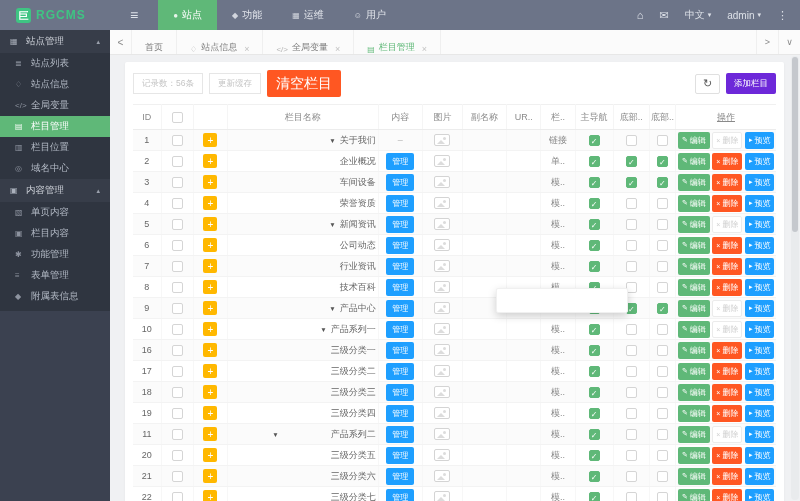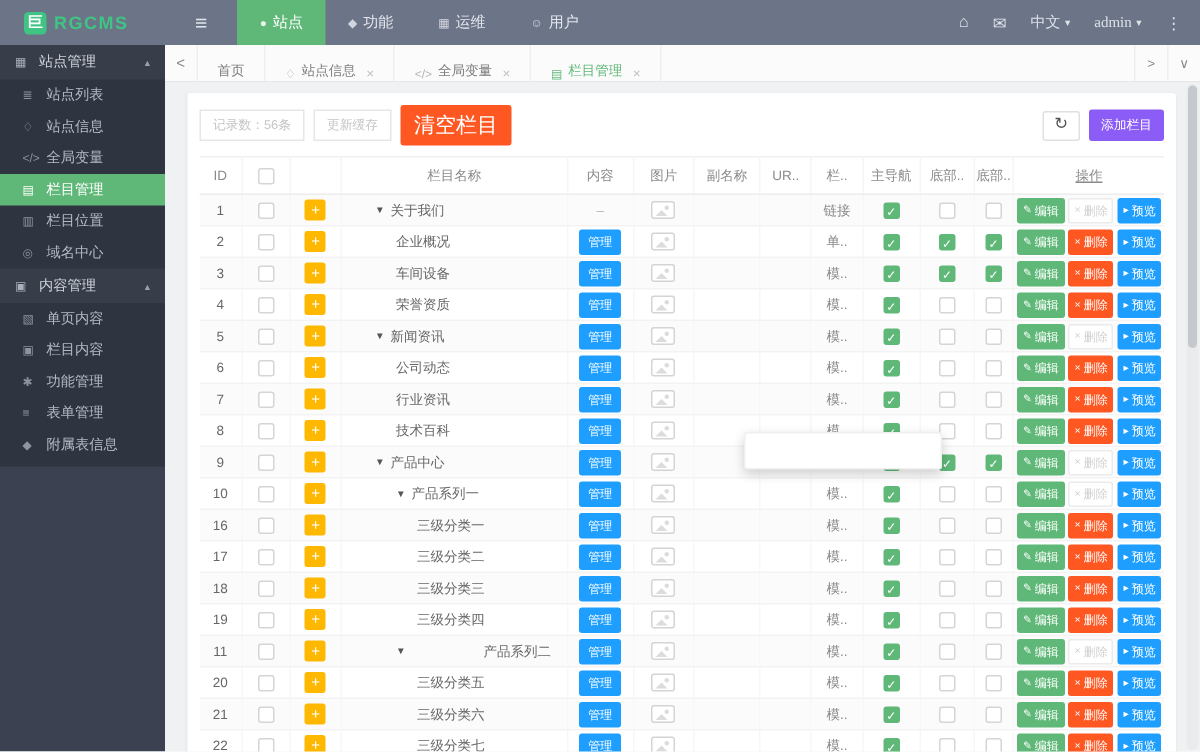--- a/index.html
+++ b/index.html
@@ -10,21 +10,21 @@
   .topbar { position:absolute; top:0; left:0; right:0; height:30px; background:#6c7488; display:flex; align-items:center; color:#e6e9ee; z-index:30; }
   .logo { width:110px; min-width:110px; display:flex; align-items:center; gap:5px; padding-left:16px; }
   .logo-badge { width:15px; height:15px; background:#3fc483; border-radius:3px; color:#fff; font-size:10px; line-height:15px; text-align:center; font-weight:bold; }
   .logo-text { color:#3fc483; font-weight:bold; font-size:12px; letter-spacing:1px; }
   .burger { margin-left:20px; font-size:14px; color:#dfe3ea; cursor:pointer; }
   .topnav { display:flex; height:100%; margin-left:20px; }
   .topnav-item { display:flex; align-items:center; gap:4px; padding:0 15px; font-size:10px; color:#e3e6ec; cursor:pointer; }
   .topnav-item .ticon { font-size:8px; opacity:.85; }
   .topnav-item.active { background:#5FB878; color:#fff; }
   .top-right { margin-left:auto; display:flex; align-items:center; gap:16px; padding-right:12px; font-size:10px; color:#dde1e8; }
-  .top-right .dd { display:flex; align-items:center; gap:3px; cursor:pointer;font-family:Liberation Serif, serif; }
+  .top-right .dd { display:flex; align-items:center; gap:3px; cursor:pointer; }
   .top-right .caret { font-size:7px; }
   .tr-icon { font-size:11px; cursor:pointer; }
 
   
   .sidebar { position:absolute; top:30px; left:0; bottom:0; width:110px; background:#3b4150; z-index:20; }
   .sidenav { background:#2f3540; padding-bottom:4px; }
   .sec-hdr { height:23px; display:flex; align-items:center; gap:5px; padding:0 10px; color:#cfd3da; font-size:9.5px; background:#373d49; cursor:pointer; }
   .sec-hdr .sicon { font-size:8px; width:11px; color:#aab0bb; }
   .sec-hdr .caret { margin-left:auto; font-size:7px; color:#9aa0ac; }
   .side-item { height:21px; display:flex; align-items:center; gap:5px; padding-left:15px; color:#b3bac5; font-size:9.5px; cursor:pointer; }
@@ -45,31 +45,31 @@
   .tab-ctrl { width:22px; display:flex; align-items:center; justify-content:center; color:#8a8a8a; font-size:9px; border-left:1px solid #efefef; cursor:pointer; }
 
   
   .main { position:absolute; top:55px; left:110px; right:0; bottom:0; background:#f0f1f3; padding:7px 16px 0 15px; }
   .card { background:#fff; border-radius:2px; box-shadow:0 1px 3px rgba(0,0,0,.05); padding:0 8px; height:460px; overflow:hidden; }
   .toolbar { display:flex; align-items:center; gap:6px; padding:8px 0 7px; }
   .ghost-btn { border:1px solid #e6e6e6; background:#fff; color:#c5c5c5; font-size:8.5px; padding:3.5px 8px; border-radius:0; cursor:pointer; font-family:inherit; }
   .orange-btn { border:none; background:#FF5722; color:#fff; font-size:14px; padding:4.5px 9px; border-radius:2px; cursor:pointer; font-family:inherit; }
   .spacer { flex:1; }
   .refresh-btn { width:25px; height:20px; border:1px solid #e0e0e0; background:#fff; color:#555; font-size:11px; border-radius:2px; cursor:pointer; line-height:17px; }
-  .green-btn { border:none; background:#8b5cf6; color:#fff; font-size:8.5px; padding:4.5px 8px; border-radius:2px; cursor:pointer; font-family:inherit; }
+  .green-btn { border:none; background:#6d28d9; color:#fff; font-size:8.5px; padding:4.5px 8px; border-radius:2px; cursor:pointer; font-family:inherit; }
 
   
   table { width:100%; border-collapse:collapse; table-layout:fixed; }
   thead th { font-weight:normal; color:#8a8a8a; font-size:9px; height:25px; border-top:1px solid #f0f0f0; border-bottom:1px solid #ececec; border-right:1px solid #f5f5f5; white-space:nowrap; overflow:hidden; }
   thead th:last-child { border-right:none;text-decoration:underline; }
   tbody td { height:21px; font-size:9px; color:#666; text-align:center; border-bottom:1px solid #f3f3f3; border-right:1px solid #f7f7f7; white-space:nowrap; overflow:hidden; padding:0 2px; }
   tbody td:last-child { border-right:none; }
   tbody tr:nth-child(odd) { background:#fbfbfb; }
   td.name-cell { text-align:left; }
-  .name-wrap { display:flex; align-items:center; }
+  .name-wrap { display:flex; align-items:center;justify-content:flex-end; }
   .arrow { font-size:6.5px; color:#555; margin-right:4px; }
   .nm { color:#666; }
   .cb { display:inline-block; width:11px; height:11px; border:1px solid #d5d5d5; border-radius:2px; background:#fff; vertical-align:middle; cursor:pointer; }
   .cb.on { background:#5FB878; border-color:#5FB878; color:#fff; font-size:8px; line-height:11px; text-align:center; }
   .plus-btn { width:14px; height:14px; background:#FFB800; color:#fff; border:none; border-radius:2px; font-size:10px; line-height:13px; text-align:center; padding:0; cursor:pointer; }
   .mini-btn { border:none; border-radius:2px; color:#fff; font-size:8px; padding:3px 4px; display:inline-flex; align-items:center; gap:2px; cursor:pointer; vertical-align:middle; font-family:inherit; }
   .mini-btn .mi { font-size:7px; }
   .b-manage { background:#1E9FFF; padding:3px 6px; }
   .b-edit { background:#5FB878; }
   .b-del { background:#FF5722; }

